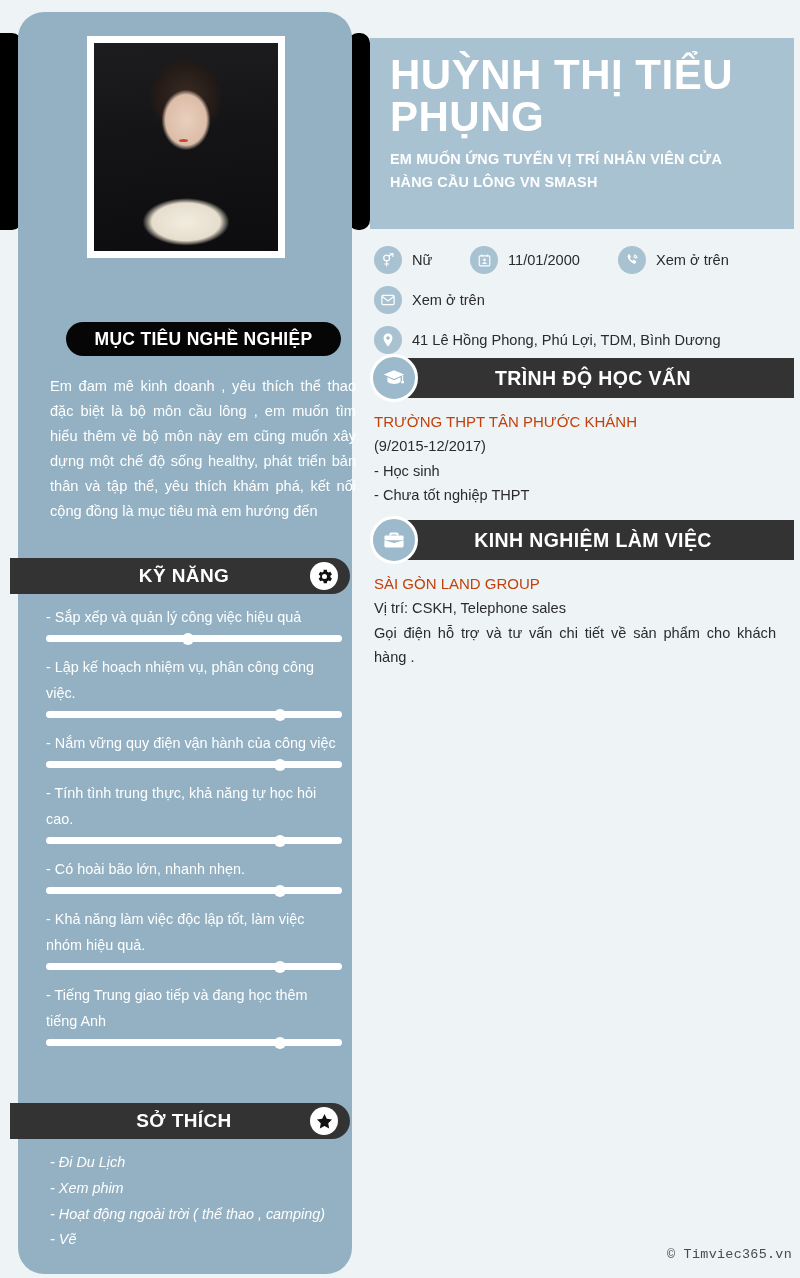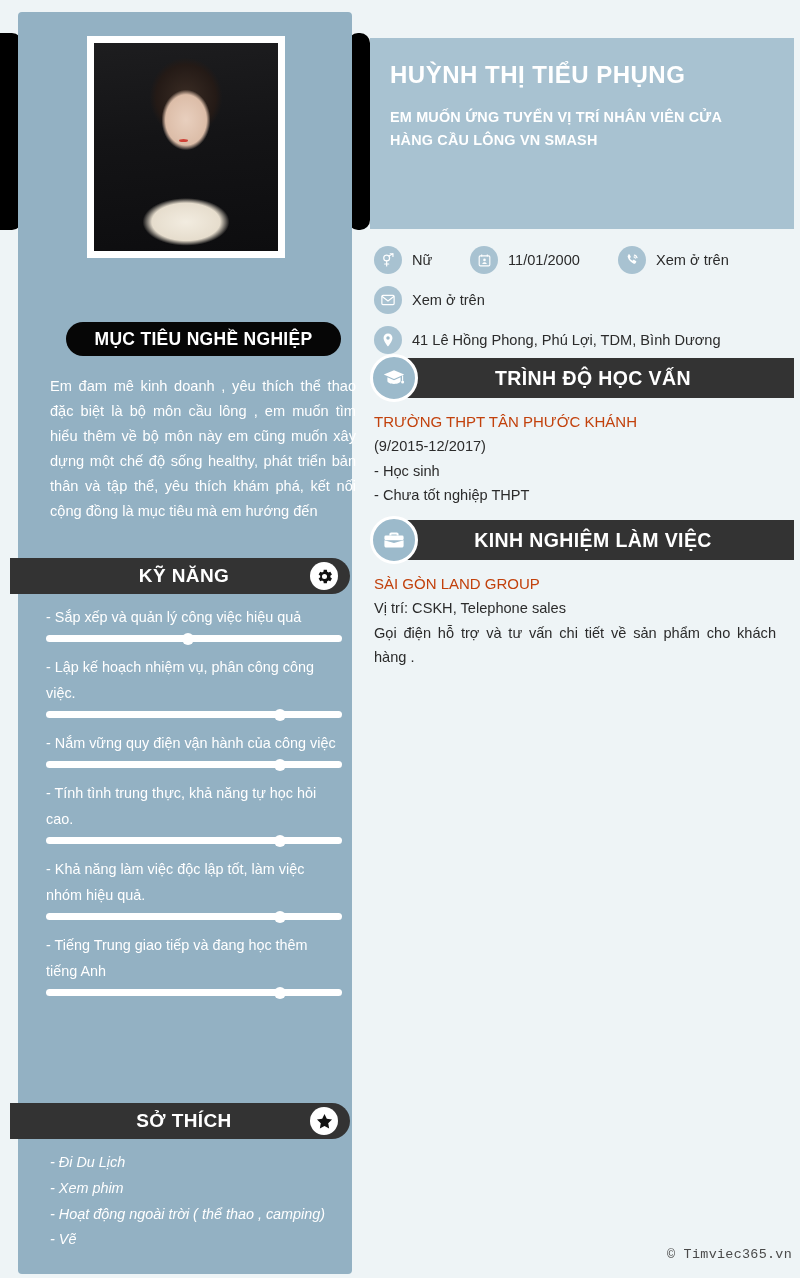--- a/index.html
+++ b/index.html
@@ -23,21 +23,21 @@
   }
   .black-bar.left  { left: 0px;   top: 33px; width: 22px; height: 197px; border-radius: 0 10px 10px 0; }
   .black-bar.right { left: 348px; top: 33px; width: 22px; height: 197px; border-radius: 10px; }
 
   
   #left-col {
     position: absolute;
     left: 18px; top: 12px;
     width: 334px; height: 1262px;
     background: #93b1c3;
-    border-radius: 4px;
+    border-radius: 26px;
     z-index: 2;
   }
 
   .photo-frame {
     position: absolute;
     left: 69px; top: 24px;
     width: 198px; height: 222px;
     background: #ffffff;
     padding: 7px;
     z-index: 4;
@@ -171,21 +171,21 @@
 
   .name-band {
     position: absolute;
     left: 0; top: 26px;
     width: 424px; height: 191px;
     background: #a8c2d1;
     padding: 16px 28px 0 20px;
   }
   .cv-name {
     color: #ffffff;
-    font-size: 24px;
+    font-size: 42px;
     font-weight: bold;
     line-height: 42px;
     letter-spacing: .5px;
   }
   .cv-position {
     margin-top: 10px;
     color: #ffffff;
     font-size: 14.4px;
     font-weight: bold;
     line-height: 23px;
@@ -337,20 +337,26 @@
         </div>
       </div>
       <div class="skill-item">
         <div class="skill-label">- Nắm vững quy điện vận hành của công việc</div>
         <div class="skill-bar">
           <span class="skill-dot" style="left:79%"></span>
         </div>
       </div>
       <div class="skill-item">
         <div class="skill-label">- Tính tình trung thực, khả năng tự học hỏi cao.</div>
+        <div class="skill-bar">
+          <span class="skill-dot" style="left:79%"></span>
+        </div>
+      </div>
+      <div class="skill-item">
+        <div class="skill-label">- Có hoài bão lớn, nhanh nhẹn.</div>
         <div class="skill-bar">
           <span class="skill-dot" style="left:79%"></span>
         </div>
       </div>
       <div class="skill-item">
         <div class="skill-label">- Khả năng làm việc độc lập tốt, làm việc nhóm hiệu quả.</div>
         <div class="skill-bar">
           <span class="skill-dot" style="left:79%"></span>
         </div>
       </div>

